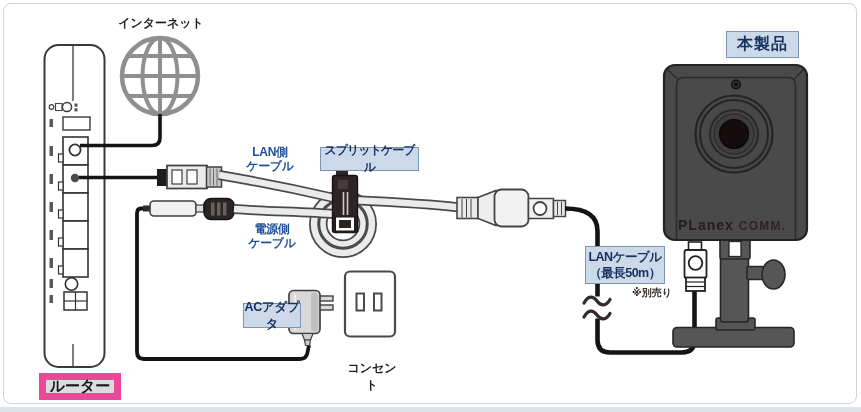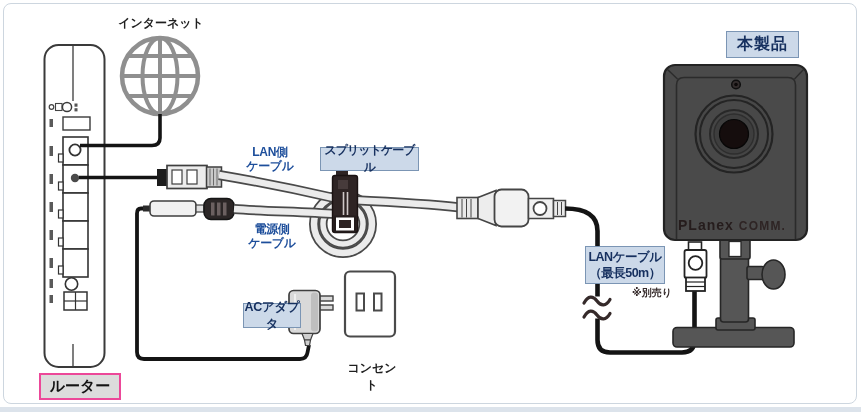--- a/index.html
+++ b/index.html
@@ -6,21 +6,21 @@
   .stage{position:relative;width:861px;height:412px;background:#fff;overflow:hidden;
          font-family:"Liberation Sans","DejaVu Sans",sans-serif;}
   .frame{position:absolute;left:3px;top:3px;right:4px;bottom:8px;border:1.5px solid #cdd6df;
          border-radius:8px;pointer-events:none;z-index:0;}
   .bottom-strip{position:absolute;left:0;right:0;bottom:0;height:5px;background:#dce3eb;z-index:0;}
   svg.art{position:absolute;left:0;top:0;z-index:1;}
   .lbl{position:absolute;z-index:2;}
   .callout-blue{background:#ccd9e9;border:1.5px solid #7b95b4;color:#16305f;font-weight:bold;
                 display:flex;align-items:center;justify-content:center;box-sizing:border-box;
                 text-align:center;margin-left:28px;}
-  .callout-gray{background:#dcdcdc;border:2px solid #ec4899;color:#141414;font-weight:bold;
+  .callout-gray{background:#dcdcdc;border:7px solid #ec4899;color:#141414;font-weight:bold;
                 display:flex;align-items:center;justify-content:center;box-sizing:border-box;}
   .blue-note{color:#1d4e9b;font-weight:bold;font-size:12px;line-height:1.18;text-align:center;
              white-space:pre-line;letter-spacing:-0.3px;}
   .dark-note{color:#1f1f1f;font-weight:bold;}
   .pre{white-space:pre-line;}
   .brand{display:flex;align-items:baseline;gap:5px;color:#251c1c;}
   .brand .p{font-size:14px;font-weight:bold;letter-spacing:1px;}
   .brand .c{font-size:12px;font-weight:700;letter-spacing:1.2px;color:#2e2424;}
 </style>
 </head>

